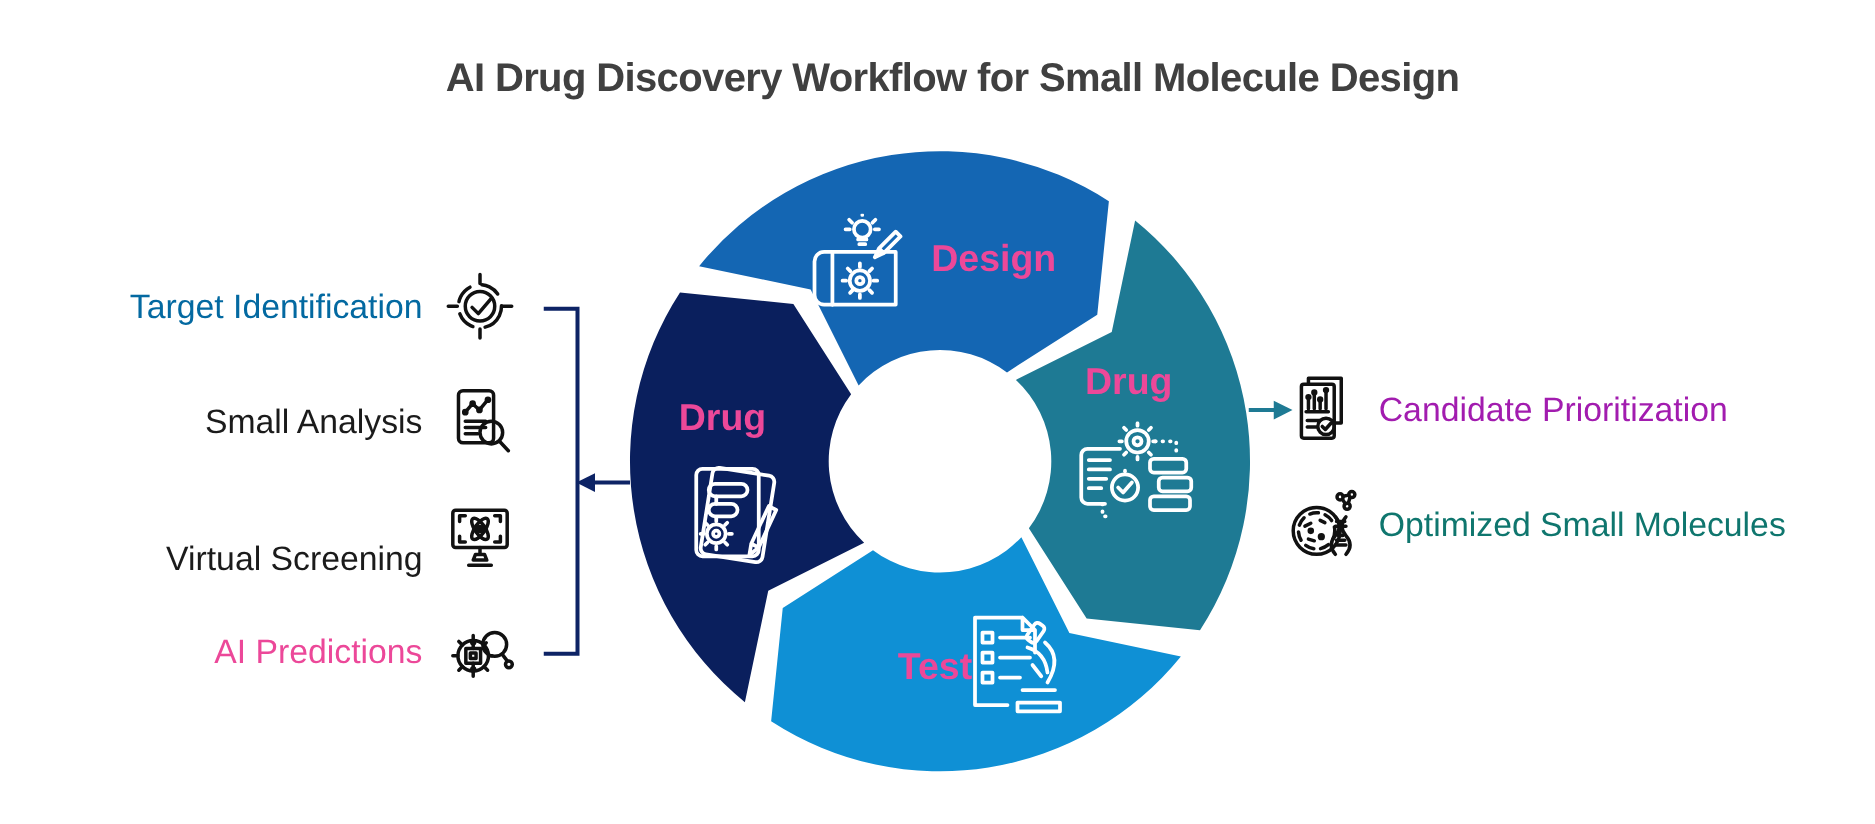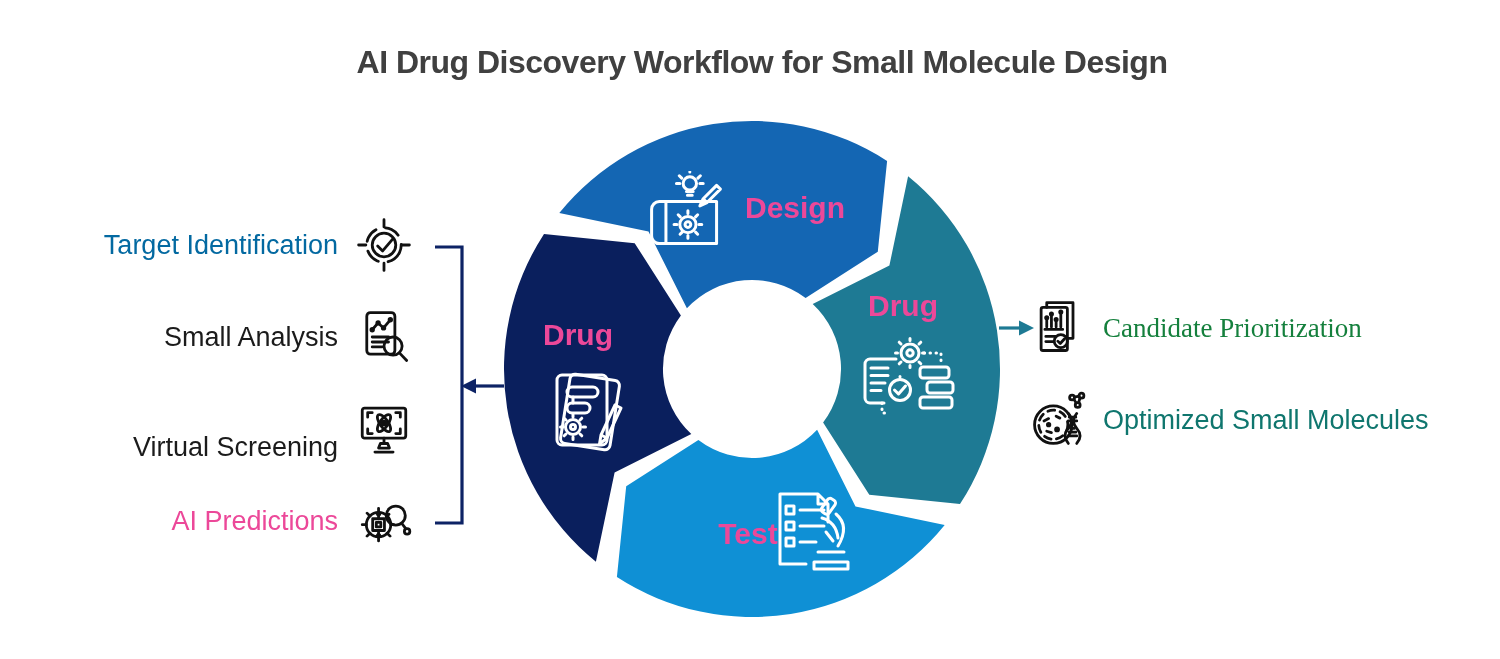--- a/index.html
+++ b/index.html
@@ -184,21 +184,21 @@
           <path d="M20,31 v-8 M25,31 v-12 M30,31 v-6 M35,31 v-14 M18,33.5 h19"></path>
           <circle cx="20" cy="21" r="1.2" fill="currentColor"></circle>
             <circle cx="25" cy="17" r="1.2" fill="currentColor"></circle>
           <circle cx="30" cy="23" r="1.2" fill="currentColor"></circle>
             <circle cx="35" cy="15" r="1.2" fill="currentColor"></circle>
           <path d="M19,41 h11 M19,46.5 h8"></path>
           <circle cx="35" cy="46" r="7"></circle>
           <path d="M31.8,46 l2.6,2.6 L39,43.5"></path>
         </svg>
       </span>
-      <span class="lbl" style="color: #15803d; font-family: Liberation Serif, serif;">Candidate Prioritization</span>
+      <span class="lbl" style="color: #a21caf;">Candidate Prioritization</span>
     </div>
     <div class="side-row" style="top:389px;left:0">
       <span class="ic gap-r">
         <svg class="icon" width="60" height="60" viewBox="0 0 64 64" fill="none" stroke="currentColor" stroke-width="2.8" stroke-linecap="round" stroke-linejoin="round">
           <circle cx="27" cy="37" r="20"></circle>
           <circle cx="27" cy="37" r="15.5" stroke-dasharray="7 5.5"></circle>
           <path d="M17,33 l5,-2.5 M20,44 l5,1.5 M30,28 l4,2"></path>
           <circle cx="31" cy="42" r="1.6" fill="currentColor"></circle>
           <circle cx="22" cy="37" r="1.3" fill="currentColor"></circle>
           <path d="M43,25 q7,8 0,16 q-7,8 0,16"></path>

